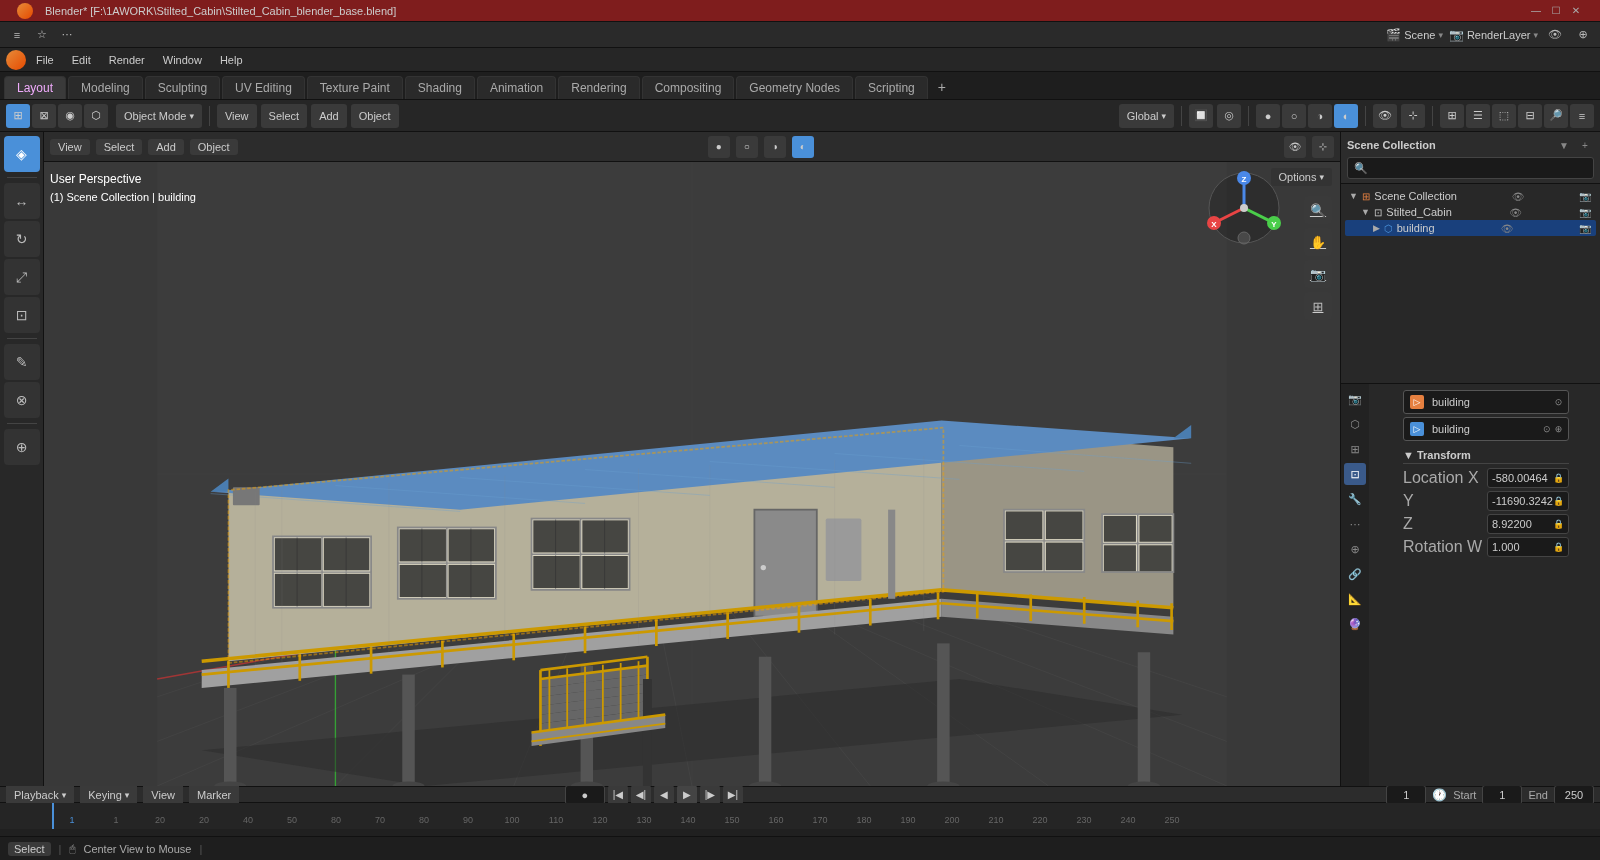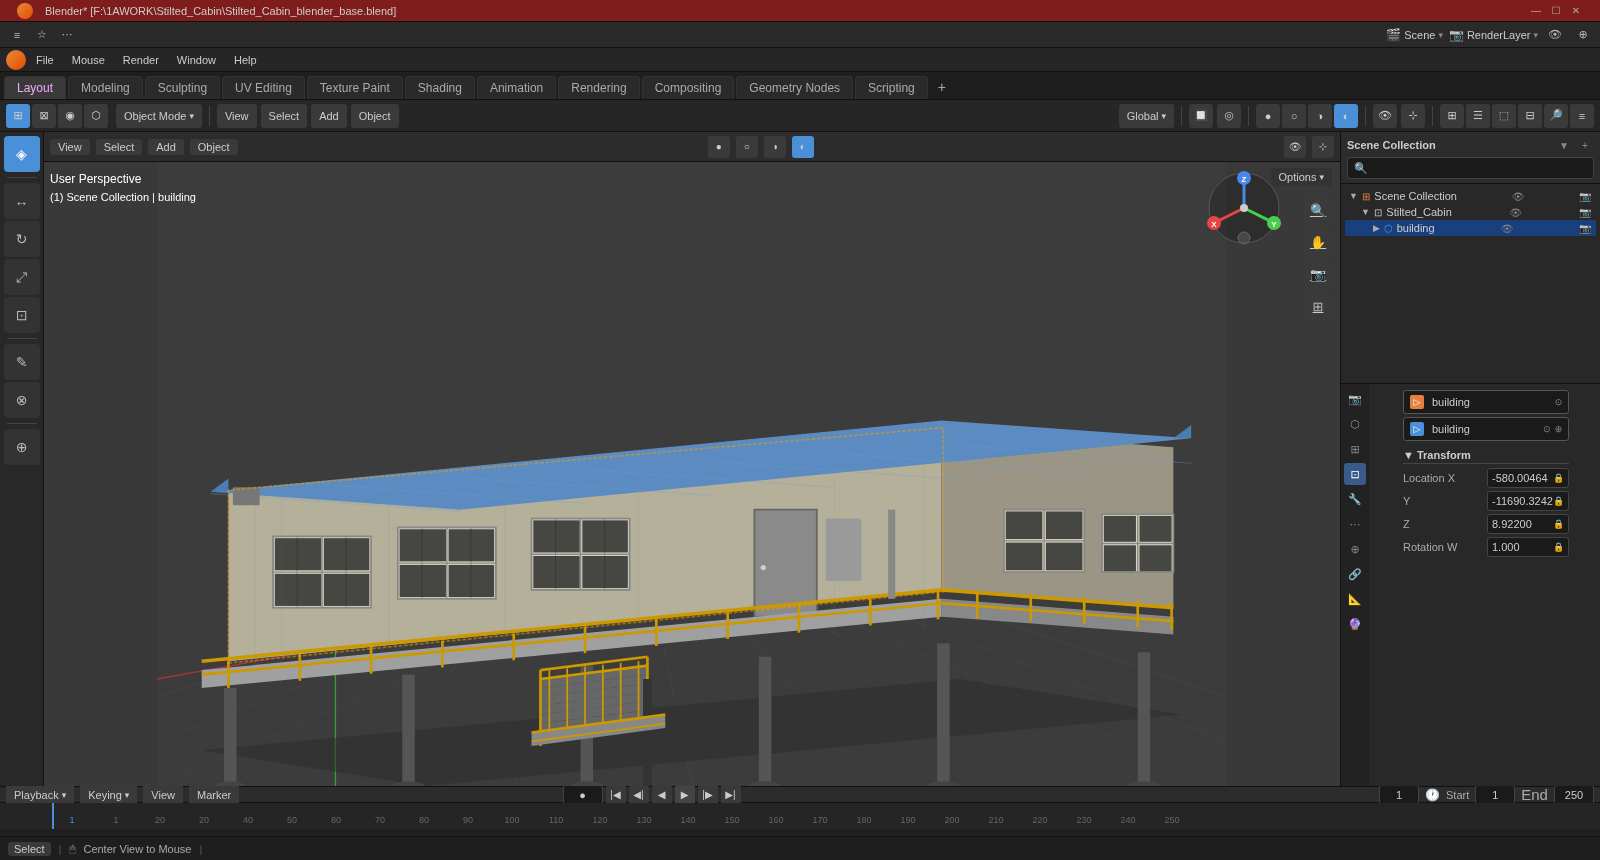--- a/index.html
+++ b/index.html
@@ -288,21 +288,21 @@
       margin-bottom: 4px;
     }
     .prop-row {
       display: flex;
       align-items: center;
       margin-bottom: 3px;
       gap: 4px;
     }
     .prop-label {
       color: #aaa;
-      font-size: 11px;
+      font-size: 16px;
       flex: 0 0 80px;
     }
     .prop-value {
       flex: 1;
       background: #1a1a1a;
       border: 1px solid #444;
       border-radius: 3px;
       padding: 2px 4px;
       font-size: 11px;
       color: #ccc;
@@ -611,21 +611,21 @@
     <span>RenderLayer</span>
     <span style="font-size:9px;color:#888;">▾</span>
   </div>
   <div class="hdr-icon">👁</div>
   <div class="hdr-icon">⊕</div>
 </div>
 
 <div id="menu-bar">
   <div style="width:20px;height:20px;background:linear-gradient(135deg,#e68c3a,#e64a00);border-radius:50%;cursor:pointer;"></div>
   <div class="menu-item">File</div>
-  <div class="menu-item">Mouse</div>
+  <div class="menu-item">Edit</div>
   <div class="menu-item">Render</div>
   <div class="menu-item">Window</div>
   <div class="menu-item">Help</div>
 </div>
 
 <div id="workspace-tabs">
   <div class="ws-tab active">Layout</div>
   <div class="ws-tab">Modeling</div>
   <div class="ws-tab">Sculpting</div>
   <div class="ws-tab">UV Editing</div>
@@ -1134,21 +1134,21 @@
       <div class="frame-input">
         <span>1</span>
       </div>
       <div style="display:flex;align-items:center;gap:3px;">
         <span style="font-size:12px;">🕐</span>
       </div>
       <span style="font-size:11px;color:#aaa;">Start</span>
       <div class="frame-input">
         <span>1</span>
       </div>
-      <span style="font-size:15px;color:#aaa;">End</span>
+      <span style="font-size:11px;color:#aaa;">End</span>
       <div class="frame-input">
         <span>250</span>
       </div>
     </div>
   </div>
 
   <div id="timeline-ruler" style="position:relative;">
 
     <div class="tl-frame-indicator" style="left:52px;"></div>
     <div class="tl-mark active-frame">1</div>

